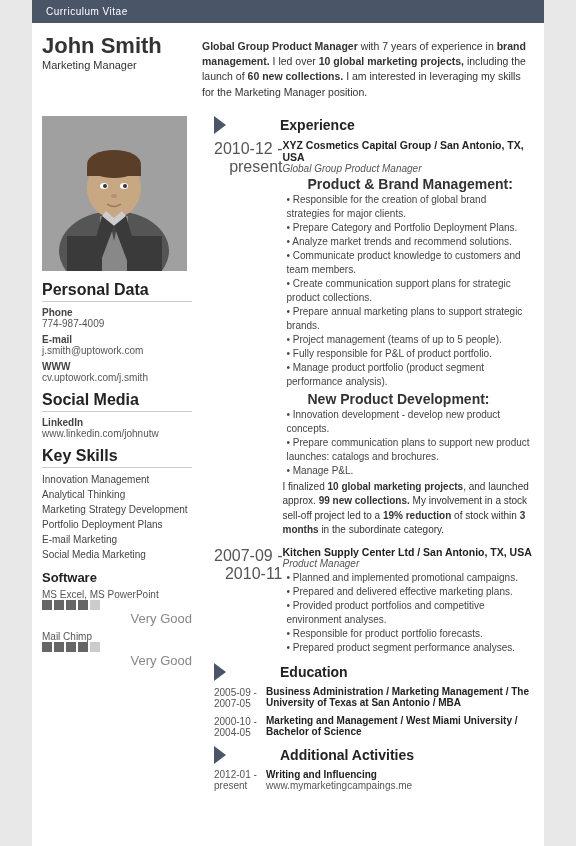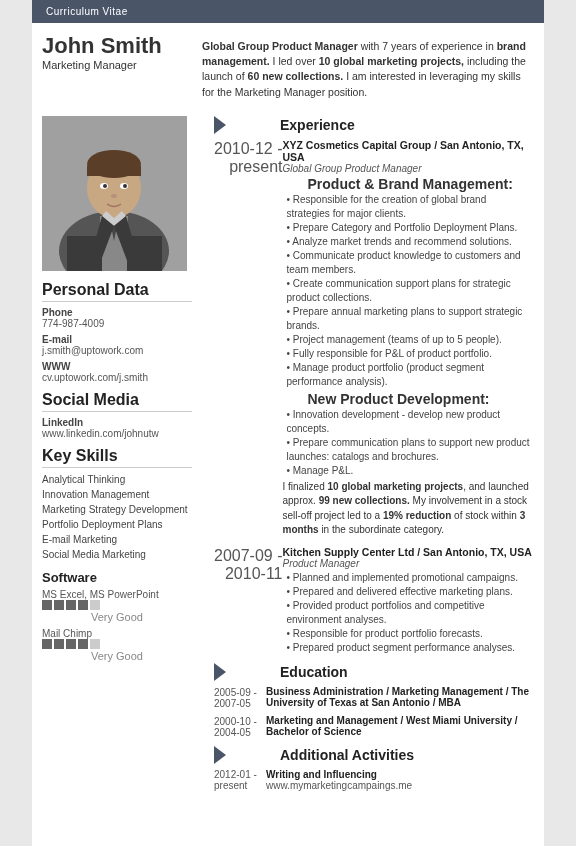--- a/index.html
+++ b/index.html
@@ -89,24 +89,24 @@
     }
     .star {
       width: 10px;
       height: 10px;
       background: #666;
     }
     .star.empty {
       background: #ccc;
     }
     .rating-text {
-      font-size: 11px;
+      font-size: 13px;
       color: #888;
       display: block;
-      text-align: center;
+      text-align: right;
       margin-top: 1px;
     }
     
     .main {
       flex: 1;
       padding: 0 12px 20px 12px;
       background: #fff;
     }
     
     .summary {
@@ -319,22 +319,22 @@
       <div class="sidebar-value">j.smith@uptowork.com</div>
 
       <div class="sidebar-label">WWW</div>
       <div class="sidebar-value">cv.uptowork.com/j.smith</div>
 
       <div class="sidebar-section-title">Social Media</div>
       <div class="sidebar-label">LinkedIn</div>
       <div class="sidebar-value">www.linkedin.com/johnutw</div>
 
       <div class="sidebar-section-title">Key Skills</div>
+      <div class="sidebar-skill">Innovation Management</div>
       <div class="sidebar-skill">Analytical Thinking</div>
-      <div class="sidebar-skill">Innovation Management</div>
       <div class="sidebar-skill">Marketing Strategy Development</div>
       <div class="sidebar-skill">Portfolio Deployment Plans</div>
       <div class="sidebar-skill">E-mail Marketing</div>
       <div class="sidebar-skill">Social Media Marketing</div>
 
       <div class="software-title">Software</div>
 
       <div style="margin-bottom:5px;">
         <div class="sidebar-value">MS Excel, MS PowerPoint</div>
         <div class="rating-stars">

